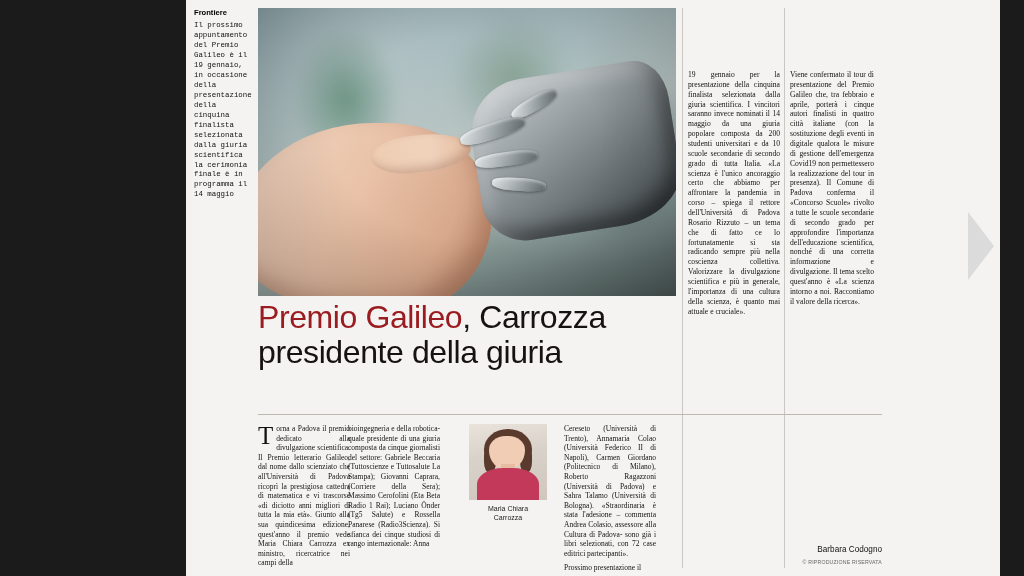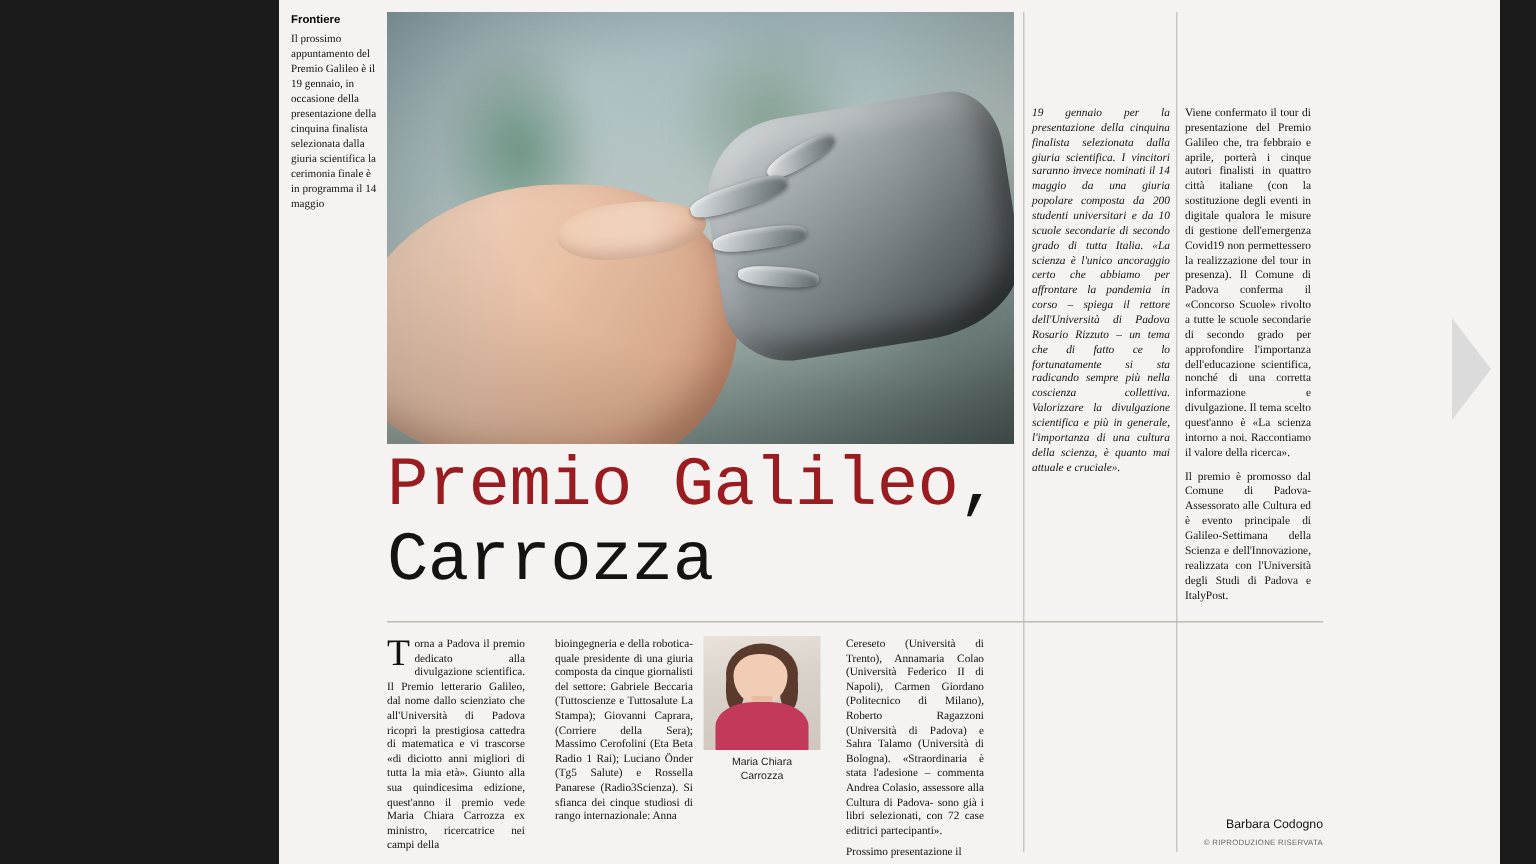--- a/index.html
+++ b/index.html
@@ -49,21 +49,21 @@
     color: #111;
   }
   .col-frontiere .kicker {
     font-family: "Liberation Sans", sans-serif;
     font-weight: bold;
     font-size: 7.6px;
     margin-bottom: 3px;
     color: #000;
   }
   .col-frontiere .body {
-    font-family: Liberation Serif, serif;
+    font-family: Liberation Mono, monospace;
     font-size: 7.4px;
     line-height: 1.35;
   }
   
   .photo {
     position: absolute;
     left: 72px; top: 8px;
     width: 418px; height: 288px;
     overflow: hidden;
     background: #9aa6ac;
@@ -148,38 +148,38 @@
     position: absolute;
     left: 604px; top: 70px;
     width: 92px;
     font-family: "Liberation Serif", serif;
     font-size: 7.6px;
     line-height: 1.3;
     text-align: justify;
     color: #111;
   }
   .col-right-2 p { margin: 0 8px 6px 0; }
-  .col-right-1 p { margin: 0 0 10px 0; font-style: italic; }
+  .col-right-1 p { margin: 0 0 10px 0; }
   .rule-v {
     position: absolute;
     top: 8px;
     width: 1px;
     background: #c9c7c2;
   }
   
   .headline {
     position: absolute;
     left: 72px; top: 300px;
     width: 418px;
   }
   .headline h1 {
     margin: 0;
-    font-family: Liberation Mono, monospace;
+    font-family: Liberation Sans, sans-serif;
     font-weight: normal;
-    font-size: 46px;
+    font-size: 32px;
     line-height: 1.08;
     color: #15120f;
     letter-spacing: -0.4px;
   }
   .headline h1 .red {
     color: #9b1c20;
   }
   .subhead {
     margin-top: 10px;
     font-family: "Liberation Serif", serif;
@@ -203,21 +203,21 @@
     top: 0;
     width: 92px;
     font-family: "Liberation Serif", serif;
     font-size: 7.5px;
     line-height: 1.28;
     text-align: justify;
     color: #121212;
   }
   .bcol p { margin: 0 0 5px 0; }
   .bcol.c1 { left: 0; }
-  .bcol.c2 { left: 112px; }
+  .bcol.c2 { left: 90px; }
   .bcol.c4 { left: 306px; }
   .dropcap {
     float: left;
     font-family: "Liberation Serif", serif;
     font-size: 25px;
     line-height: 0.82;
     padding: 2px 3px 0 0;
     color: #111;
   }
   .portrait-block {
@@ -344,25 +344,24 @@
     </div>
 
     <div class="rule-v" style="left:496px; height:560px;"></div>
     <div class="rule-v" style="left:598px; height:560px;"></div>
 
     <div class="col-right-1">
       <p>19 gennaio per la presentazione della cinquina finalista selezionata dalla giuria scientifica. I vincitori saranno invece nominati il 14 maggio da una giuria popolare composta da 200 studenti universitari e da 10 scuole secondarie di secondo grado di tutta Italia. «La scienza è l'unico ancoraggio certo che abbiamo per affrontare la pandemia in corso – spiega il rettore dell'Università di Padova Rosario Rizzuto – un tema che di fatto ce lo fortunatamente si sta radicando sempre più nella coscienza collettiva. Valorizzare la divulgazione scientifica e più in generale, l'importanza di una cultura della scienza, è quanto mai attuale e cruciale».</p>
     </div>
     <div class="col-right-2">
       <p>Viene confermato il tour di presentazione del Premio Galileo che, tra febbraio e aprile, porterà i cinque autori finalisti in quattro città italiane (con la sostituzione degli eventi in digitale qualora le misure di gestione dell'emergenza Covid19 non permettessero la realizzazione del tour in presenza). Il Comune di Padova conferma il «Concorso Scuole» rivolto a tutte le scuole secondarie di secondo grado per approfondire l'importanza dell'educazione scientifica, nonché di una corretta informazione e divulgazione. Il tema scelto quest'anno è «La scienza intorno a noi. Raccontiamo il valore della ricerca».</p>
-      <p>Il premio è promosso dal Comune di Padova-Assessorato alle Cultura ed è evento principale di Galileo-Settimana della Scienza e dell'Innovazione, realizzata con l'Università degli Studi di Padova e ItalyPost.</p>
     </div>
 
     <div class="headline">
-      <h1><span class="red">Premio Galileo</span><span>, Carrozza</span><br></h1>
+      <h1><span class="red">Premio Galileo</span><span>, Carrozza</span><br><span>presidente della giuria</span></h1>
     </div>
 
     <div class="hr-thin" style="left:72px; top:414px; width:624px;"></div>
 
     <div class="bottom">
       <div class="bcol c1">
         <p><span class="dropcap">T</span><span>orna a Padova il premio dedicato alla divulgazione scientifica. Il Premio letterario Galileo, dal nome dallo scienziato che all'Università di Padova ricoprì la prestigiosa cattedra di matematica e vi trascorse «di diciotto anni migliori di tutta la mia età». Giunto alla sua quindicesima edizione, quest'anno il premio vede Maria Chiara Carrozza ex ministro, ricercatrice nei campi della</span></p>
       </div>
       <div class="bcol c2">
         <p>bioingegneria e della robotica- quale presidente di una giuria composta da cinque giornalisti del settore: Gabriele Beccaria (Tuttoscienze e Tuttosalute La Stampa); Giovanni Caprara, (Corriere della Sera); Massimo Cerofolini (Eta Beta Radio 1 Rai); Luciano Önder (Tg5 Salute) e Rossella Panarese (Radio3Scienza). Si sfianca dei cinque studiosi di rango internazionale: Anna</p>

